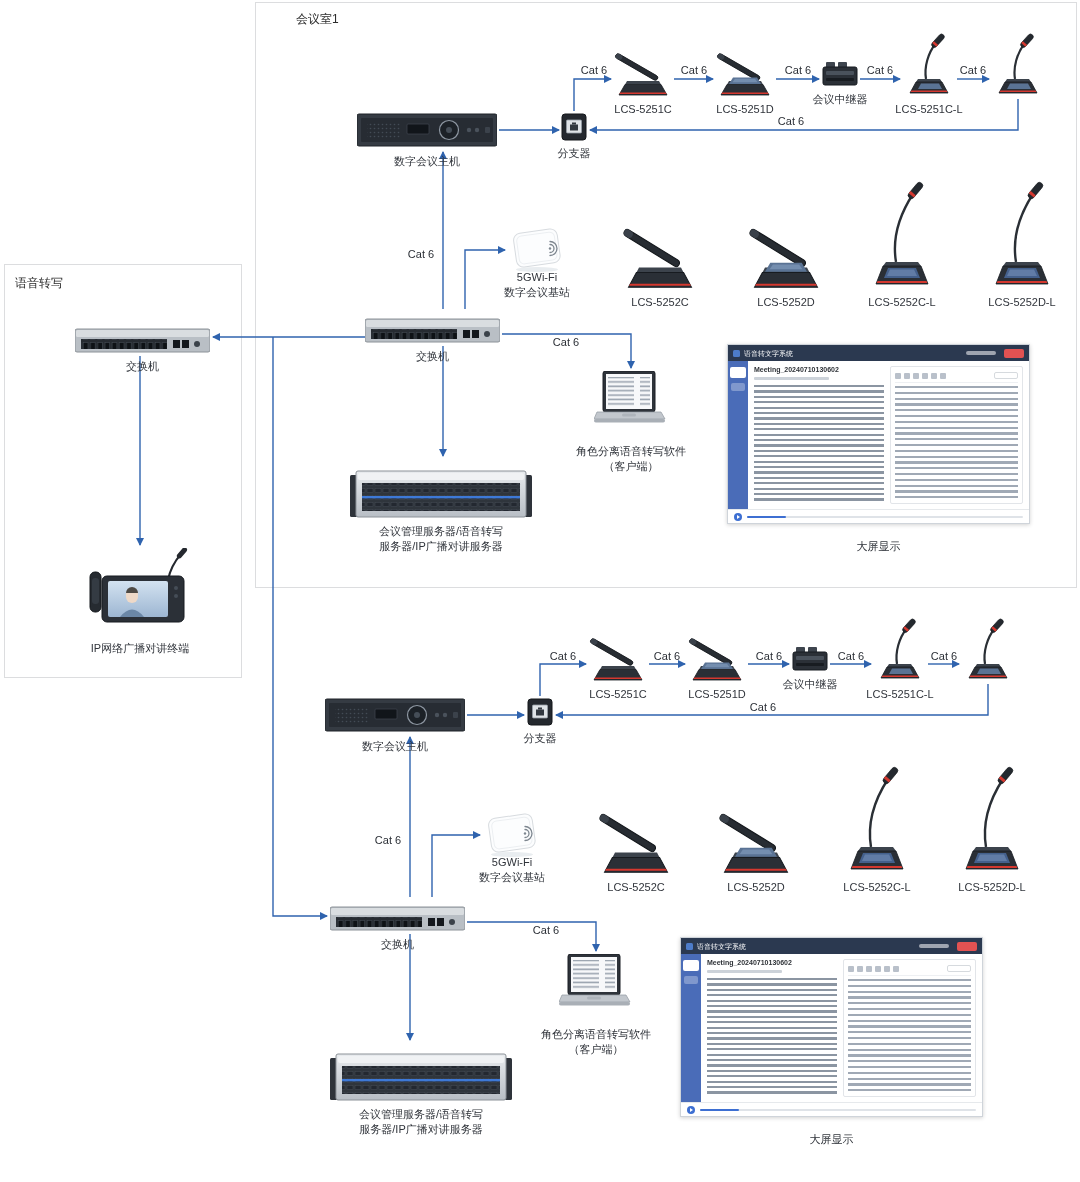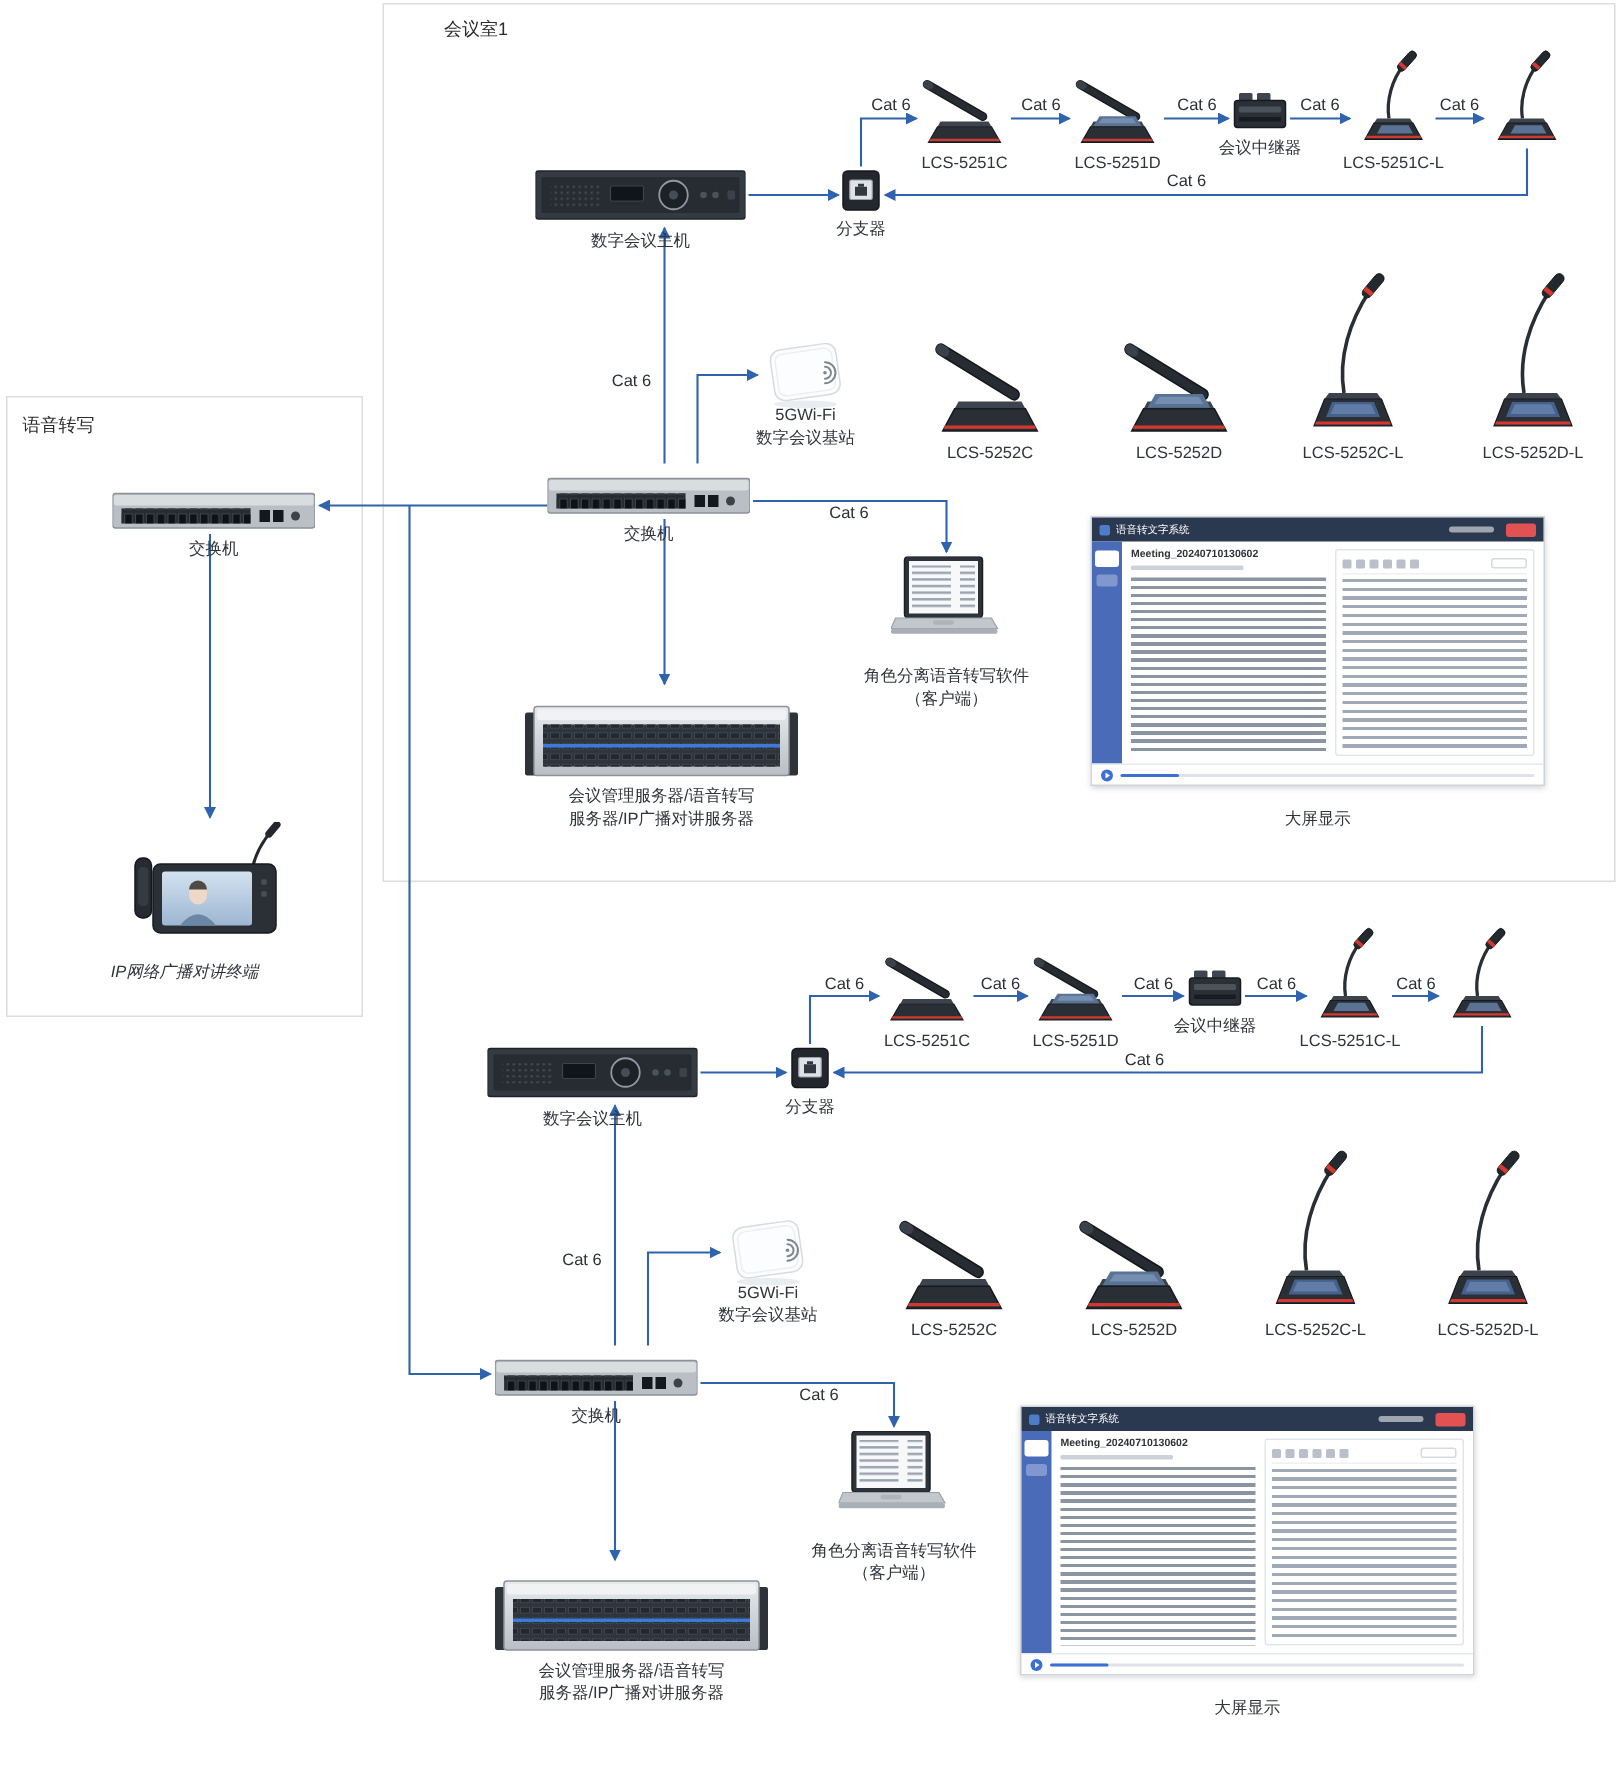--- a/index.html
+++ b/index.html
@@ -367,21 +367,21 @@
       <rect x="4" y="30" width="7" height="26" rx="3" fill="#343b43"></rect>
       <rect x="14" y="28" width="82" height="46" rx="5" fill="#2b3037" stroke="#171b20"></rect>
       <rect x="20" y="33" width="60" height="36" rx="2" fill="url(#grad-scrbg)"></rect>
       <path d="M38 46 a6 6 0 0 1 12 0 l0 3 a6 6 0 0 1 -12 0 z" fill="#eed9c8"></path>
       <path d="M38 45 a6 6 0 0 1 12 0 z" fill="#4e4a45"></path>
       <path d="M32 69 q12 -15 24 0 z" fill="#6b87a6"></path>
       <circle cx="88" cy="40" r="2" fill="#454d57"></circle>
       <circle cx="88" cy="48" r="2" fill="#454d57"></circle>
     </svg>
   </div>
-    <div class="node-label" style="left: 123px; top: 642px; font-style: italic;">IP网络广播对讲终端</div>
+    <div class="node-label" style="left: 140px; top: 642px;">IP网络广播对讲终端</div>
     <div class="node" style="left: 325px; top: 696px; width: 140px; height: 38px;">
     <svg viewBox="0 0 140 38" preserveAspectRatio="none">
       <rect x="0" y="3" width="140" height="32" rx="2" fill="#353b43" stroke="#1e2329"></rect>
       <rect x="4" y="7" width="132" height="24" rx="1" fill="#272c33"></rect>
       <rect x="10" y="11" width="34" height="16" fill="url(#pat-vents)"></rect>
       <rect x="50" y="13" width="22" height="10" rx="1" fill="#11151a" stroke="#3c434c" stroke-width="0.8"></rect>
       <circle cx="92" cy="19" r="9.5" fill="#1c2127" stroke="#8f98a3" stroke-width="1.2"></circle>
       <circle cx="92" cy="19" r="3" fill="#454d57"></circle>
       <circle cx="112" cy="19" r="2.2" fill="#4a525c"></circle>
       <circle cx="120" cy="19" r="2.2" fill="#4a525c"></circle>

